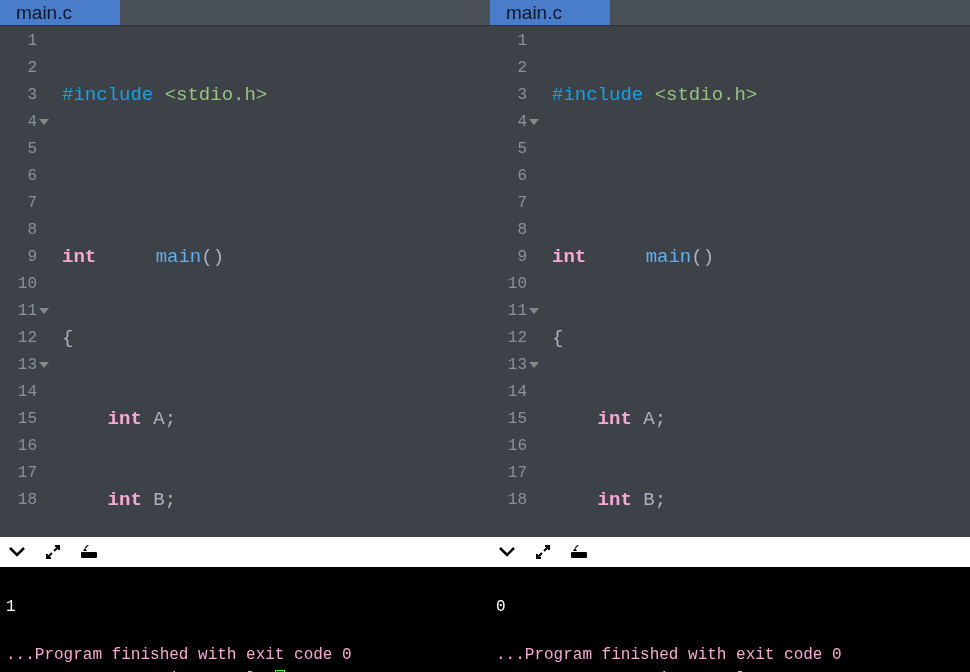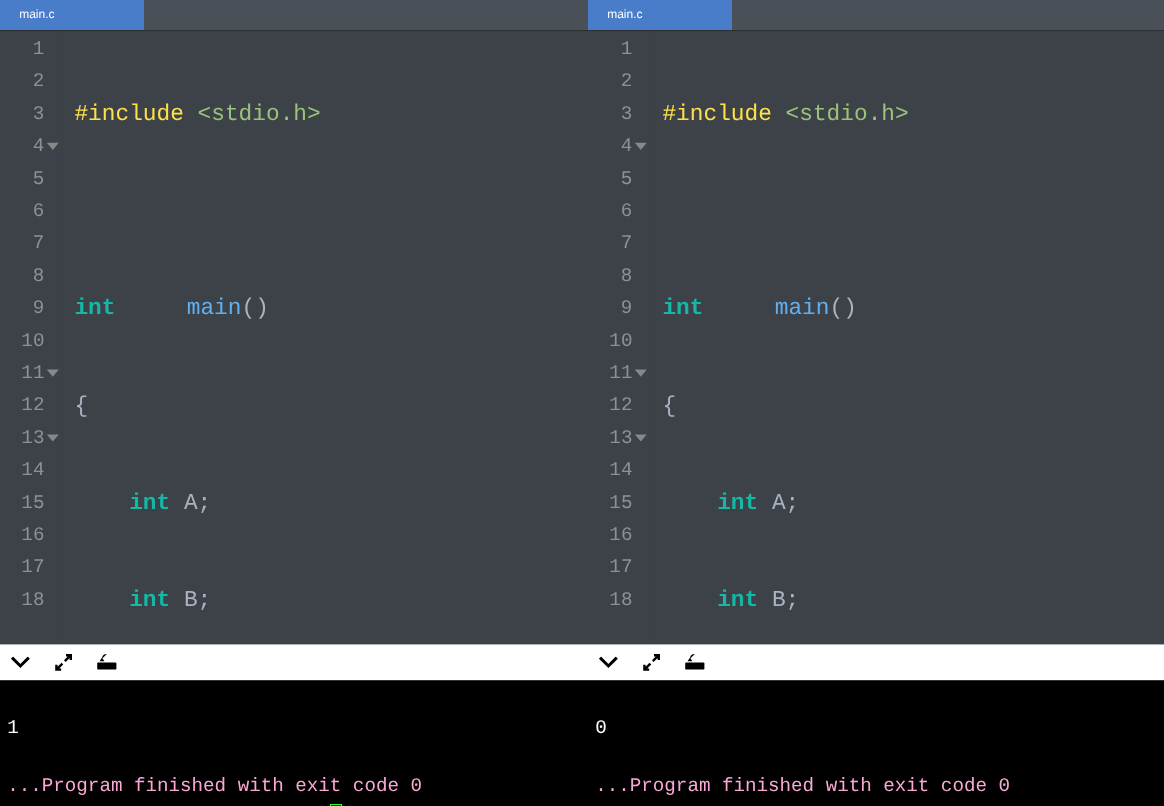--- a/index.html
+++ b/index.html
@@ -24,23 +24,23 @@
       background: #666;
     }
     .tab-bar {
       display: flex;
       background: #4a5058;
       height: 26px;
       border-bottom: 1px solid #2d3135;
     }
     .tab {
       background: #4a7dc9;
-      color: #ffffff;
+      color: #0f172a;
       padding: 4px 16px;
-      font-size: 10px;
+      font-size: 19px;
       font-family: Arial, sans-serif;
       display: flex;
       align-items: center;
       min-width: 120px;
     }
     .editor {
       flex: 1;
       display: flex;
       background: #3d4249;
       overflow: hidden;
@@ -75,23 +75,23 @@
       border-top: 6px solid #888;
     }
     .code {
       flex: 1;
       padding: 2px 0 2px 10px;
       white-space: pre;
       background: #3d4249;
       color: #abb2bf;
     }
     .code-line { min-height: 27px; }
-    .t-preproc { color: #fde047; }
+    .t-preproc { color: #0ea5e9; }
     .t-include { color: #98c379; margin-top: 20px; }
-    .t-type { color: #14b8a6; font-weight: bold; }
+    .t-type { color: #f9a8d4; font-weight: bold; }
     .t-punct { color: #abb2bf; }
     .t-main { color: #61afef; padding-left: 48px; }
     .toolbar {
       background: #fff;
       height: 30px;
       display: flex;
       align-items: center;
       padding: 2px 8px;
       gap: 18px;
     }

